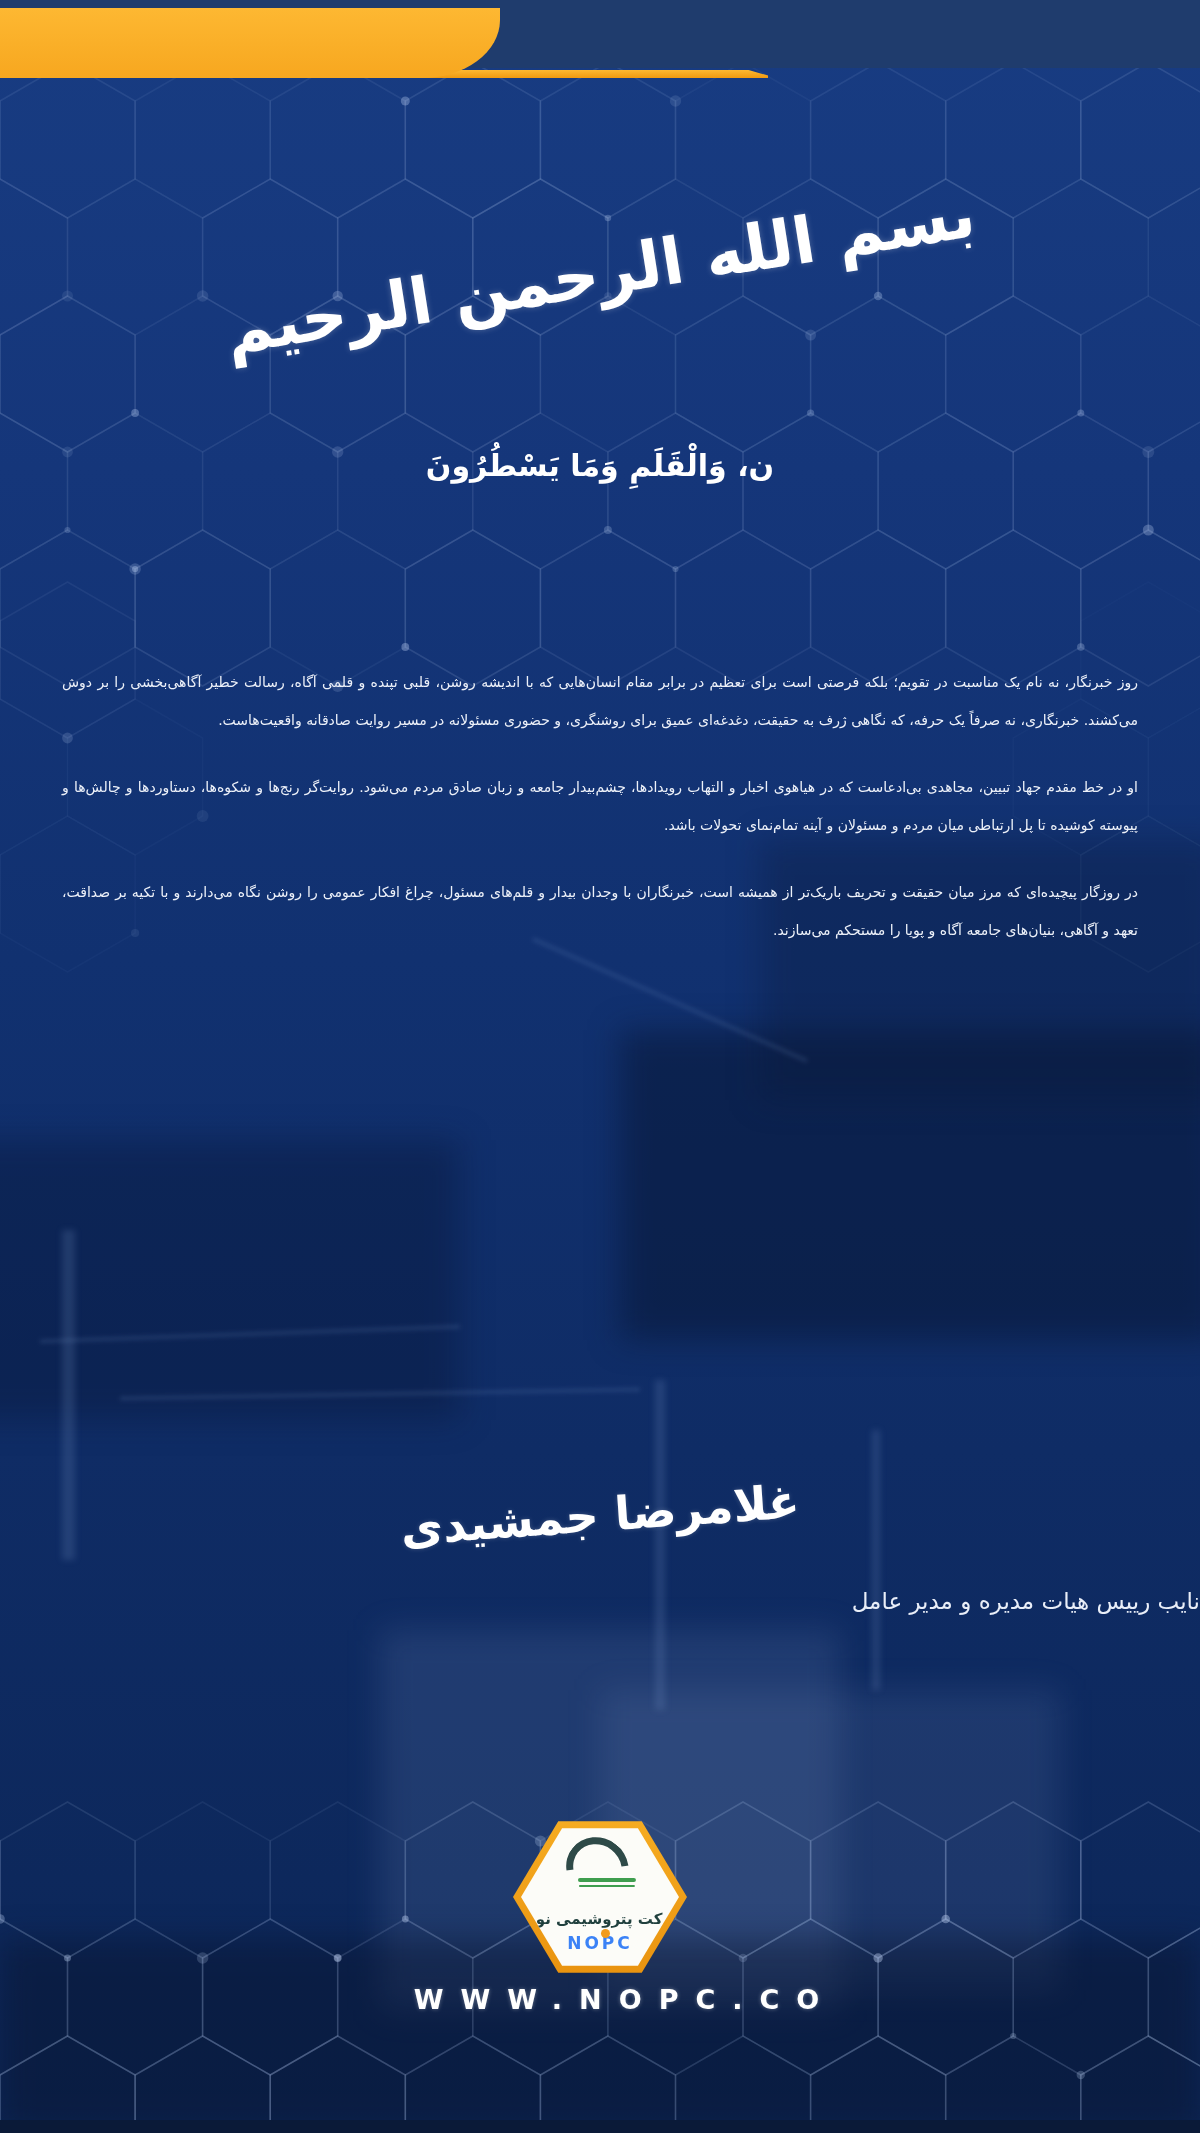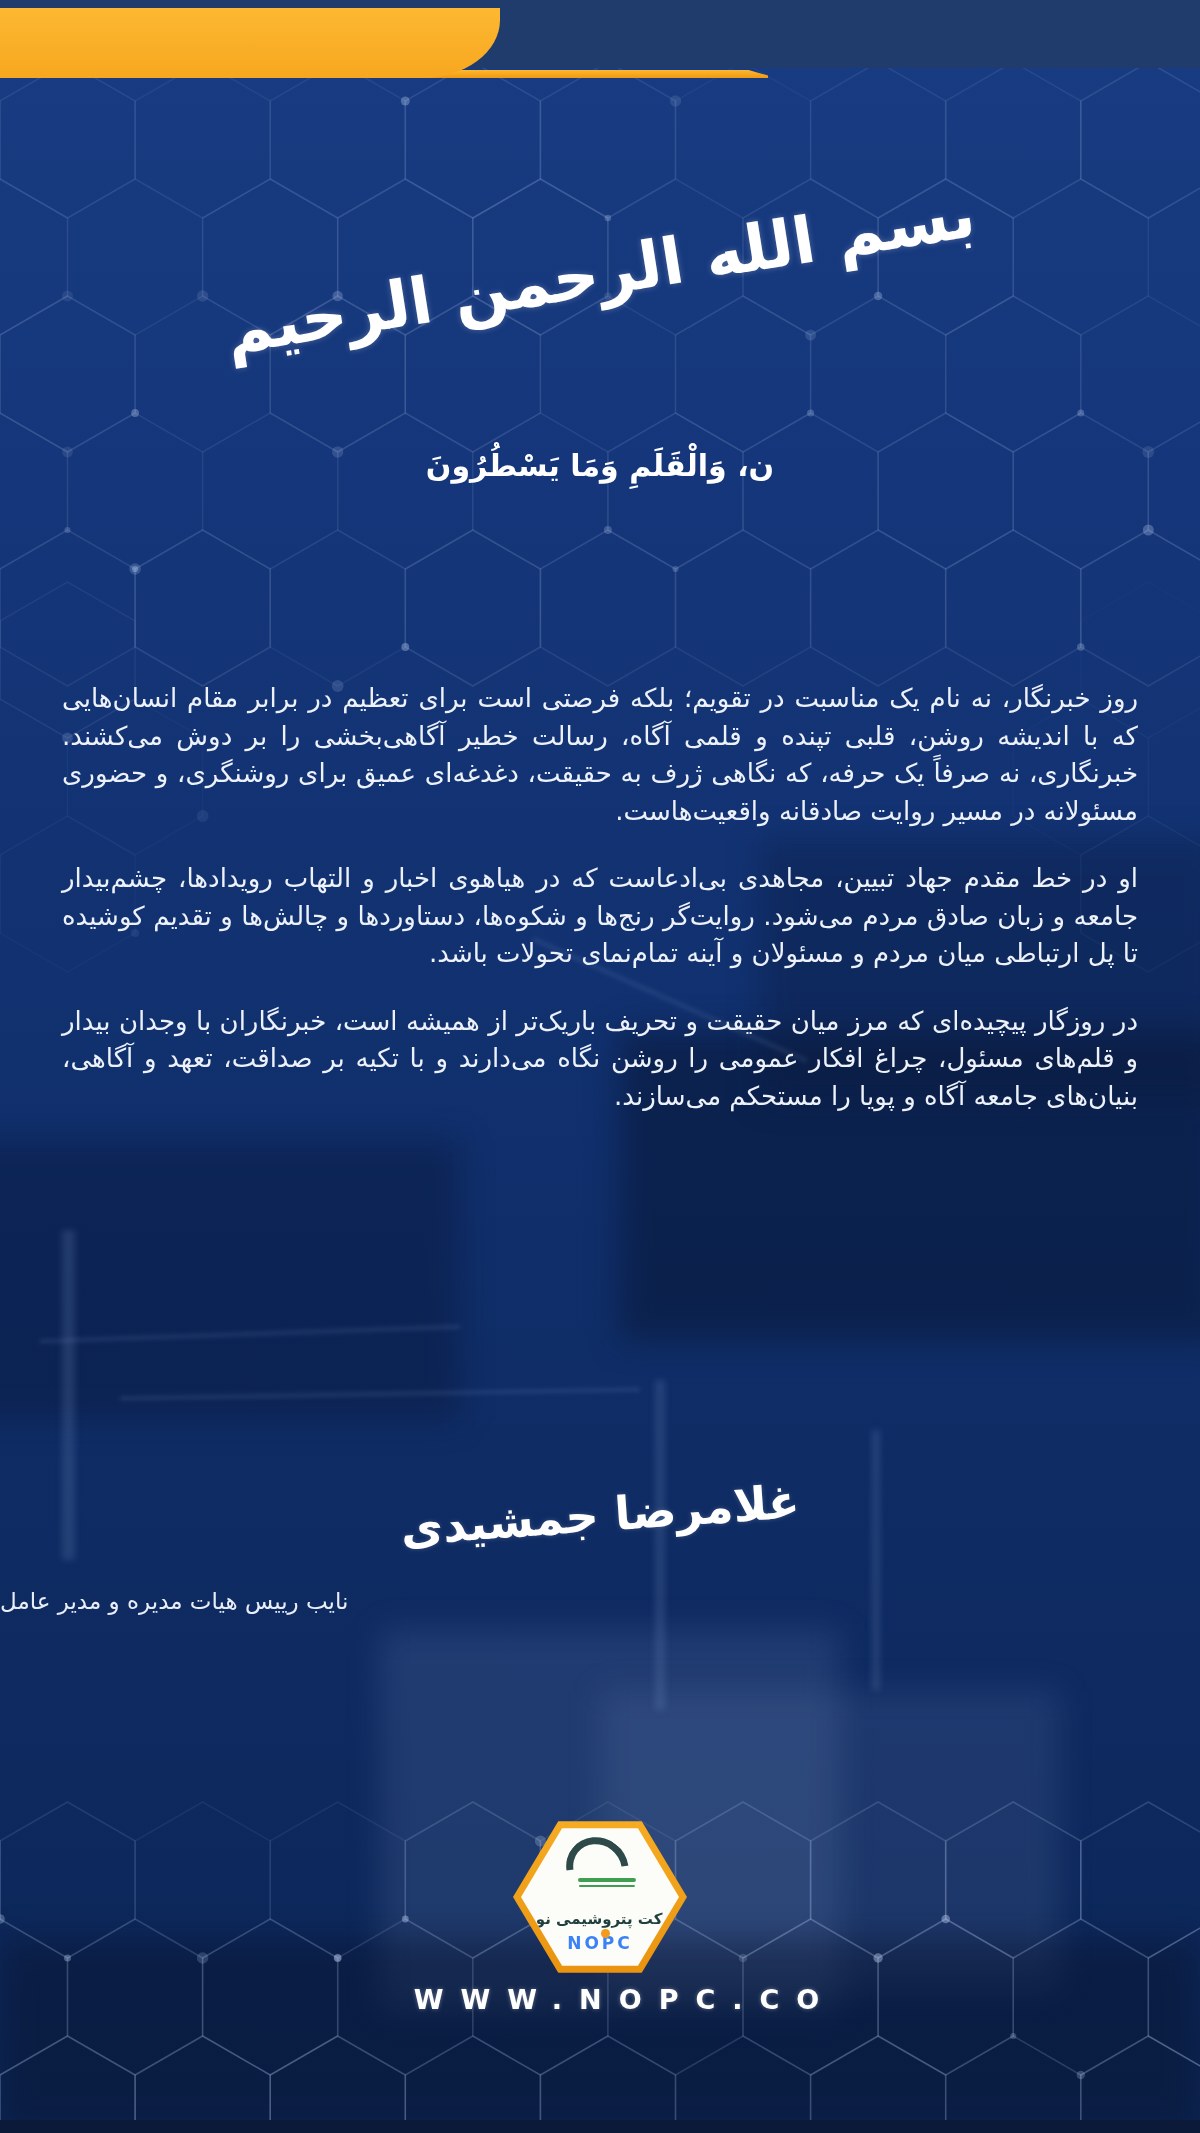--- a/index.html
+++ b/index.html
@@ -57,33 +57,33 @@
     transform:rotate(-9deg); letter-spacing:1px;
     text-shadow:0 0 6px rgba(255,255,255,.25);
   }
 
   .verse { position:absolute; left:0; right:0; top:448px; text-align:center; direction:rtl; }
   .verse-arabic { font-size:30px; font-weight:bold; color:#ffffff; letter-spacing:.5px; }
   .verse-fa     { margin-top:24px; font-size:25px; color:#f2f5fc; }
   .verse-ref    { margin-top:16px; font-size:23px; color:#eef2fa; }
 
   .paragraphs {
-    position:absolute; left:62px; right:62px; top:680px;
+    position:absolute; left:62px; right:62px; top:664px;
     direction:rtl; text-align:justify;
-    font-size:26px; line-height:37.5px; color:#edf1f9;
+    font-size:14px; line-height:37.5px; color:#edf1f9;
   }
   .paragraphs p + p { margin-top:30px; }
 
   .signature-name {
     position:absolute; left:0; right:0; top:1488px; text-align:center;
     direction:rtl; font-size:46px; font-weight:bold; color:#ffffff;
     transform:rotate(-4deg); text-shadow:0 0 5px rgba(255,255,255,.2);
   }
   .signature-title {
-    position:absolute; left:0; right:0; top:1588px; text-align:left;
+    position:absolute; left:0; right:0; top:1588px; text-align:right;
     direction:rtl; font-size:23px; color:#e9eef8; letter-spacing:.5px;
   }
 
   
   .logo-wrap { position:absolute; left:50%; top:1818px; transform:translateX(-50%); width:174px; height:158px; }
   .hexagon {
     width:100%; height:100%;
     clip-path:polygon(26% 2%, 74% 2%, 100% 50%, 74% 98%, 26% 98%, 0% 50%);
     background:linear-gradient(180deg,#f6ac22,#e9930f);
     display:flex; align-items:center; justify-content:center;
@@ -285,21 +285,21 @@
 
   <div class="content">
     <div class="bismillah">بسم الله الرحمن الرحیم</div>
 
     <div class="verse">
       <div class="verse-arabic">ن، وَالْقَلَمِ وَمَا يَسْطُرُونَ</div>
     </div>
 
     <div class="paragraphs">
       <p>روز خبرنگار، نه نام یک مناسبت در تقویم؛ بلکه فرصتی است برای تعظیم در برابر مقام انسان‌هایی که با اندیشه روشن، قلبی تپنده و قلمی آگاه، رسالت خطیر آگاهی‌بخشی را بر دوش می‌کشند. خبرنگاری، نه صرفاً یک حرفه، که نگاهی ژرف به حقیقت، دغدغه‌ای عمیق برای روشنگری، و حضوری مسئولانه در مسیر روایت صادقانه واقعیت‌هاست.</p>
-      <p>او در خط مقدم جهاد تبیین، مجاهدی بی‌ادعاست که در هیاهوی اخبار و التهاب رویدادها، چشم‌بیدار جامعه و زبان صادق مردم می‌شود. روایت‌گر رنج‌ها و شکوه‌ها، دستاوردها و چالش‌ها و تقدیم کوشیده تا پل ارتباطی میان مردم و مسئولان و آینه تمام‌نمای تحولات باشد.</p>
+      <p>او در خط مقدم جهاد تبیین، مجاهدی بی‌ادعاست که در هیاهوی اخبار و التهاب رویدادها، چشم‌بیدار جامعه و زبان صادق مردم می‌شود. روایت‌گر رنج‌ها و شکوه‌ها، دستاوردها و چالش‌ها و پیوسته کوشیده تا پل ارتباطی میان مردم و مسئولان و آینه تمام‌نمای تحولات باشد.</p>
       <p>در روزگار پیچیده‌ای که مرز میان حقیقت و تحریف باریک‌تر از همیشه است، خبرنگاران با وجدان بیدار و قلم‌های مسئول، چراغ افکار عمومی را روشن نگاه می‌دارند و با تکیه بر صداقت، تعهد و آگاهی، بنیان‌های جامعه آگاه و پویا را مستحکم می‌سازند.</p>
     </div>
 
     <div class="signature-name">غلامرضا جمشیدی</div>
     <div class="signature-title">نایب رییس هیات مدیره و مدیر عامل</div>
 
     <div class="logo-wrap">
       <div class="hexagon">
         <div class="hexagon-inner">
           <div class="crescent"></div>

